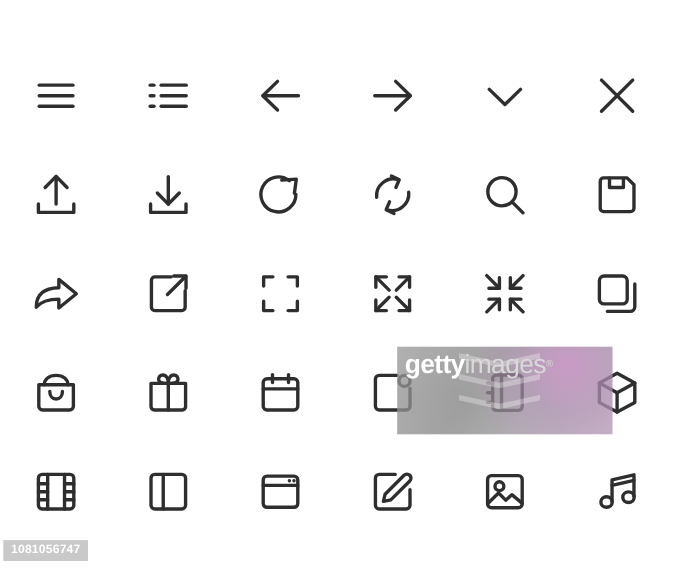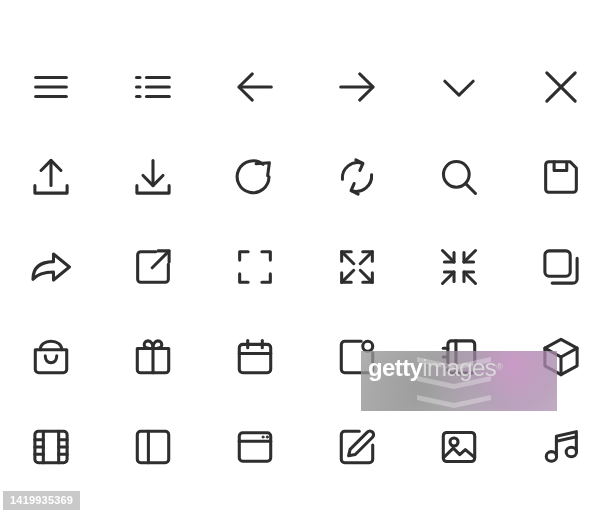--- a/index.html
+++ b/index.html
@@ -48,24 +48,23 @@
     stroke-linejoin: round;
     fill: none;
   }
 
   
   #watermark {
     position: absolute;
     left: 361px;
     top: 315px;
     width: 196px;
-    height: 60px;
+    height: 80px;
     overflow: hidden;
     pointer-events: none;
-    margin-top: 36px;
   }
   #watermark .wm-bg {
     position: absolute;
     inset: 0;
     background:
       radial-gradient(circle at 78% 22%, rgba(190,120,185,0.85) 0%, rgba(160,110,165,0.45) 26%, rgba(150,150,150,0.0) 55%),
       radial-gradient(circle at 30% 60%, rgba(120,120,120,0.55) 0%, rgba(140,140,140,0.25) 45%, rgba(150,150,150,0.0) 70%),
       linear-gradient(125deg, #9e9e9e 0%, #8f8f8f 38%, #a3a0a6 62%, #b9a0b8 100%);
     opacity: 0.78;
   }
@@ -407,13 +406,13 @@
   <div class="wm-chev">
     <div></div>
       <div></div>
       <div></div>
   </div>
   <div class="wm-text">
     <div class="wm-brand"><span class="wm-getty">getty</span><span class="wm-images">images</span><span class="wm-reg">®</span></div>
   </div>
 </div>
 
-<div id="asset-id">1419935369</div>
+<div id="asset-id">1081056747</div>
 
 </body></html>

